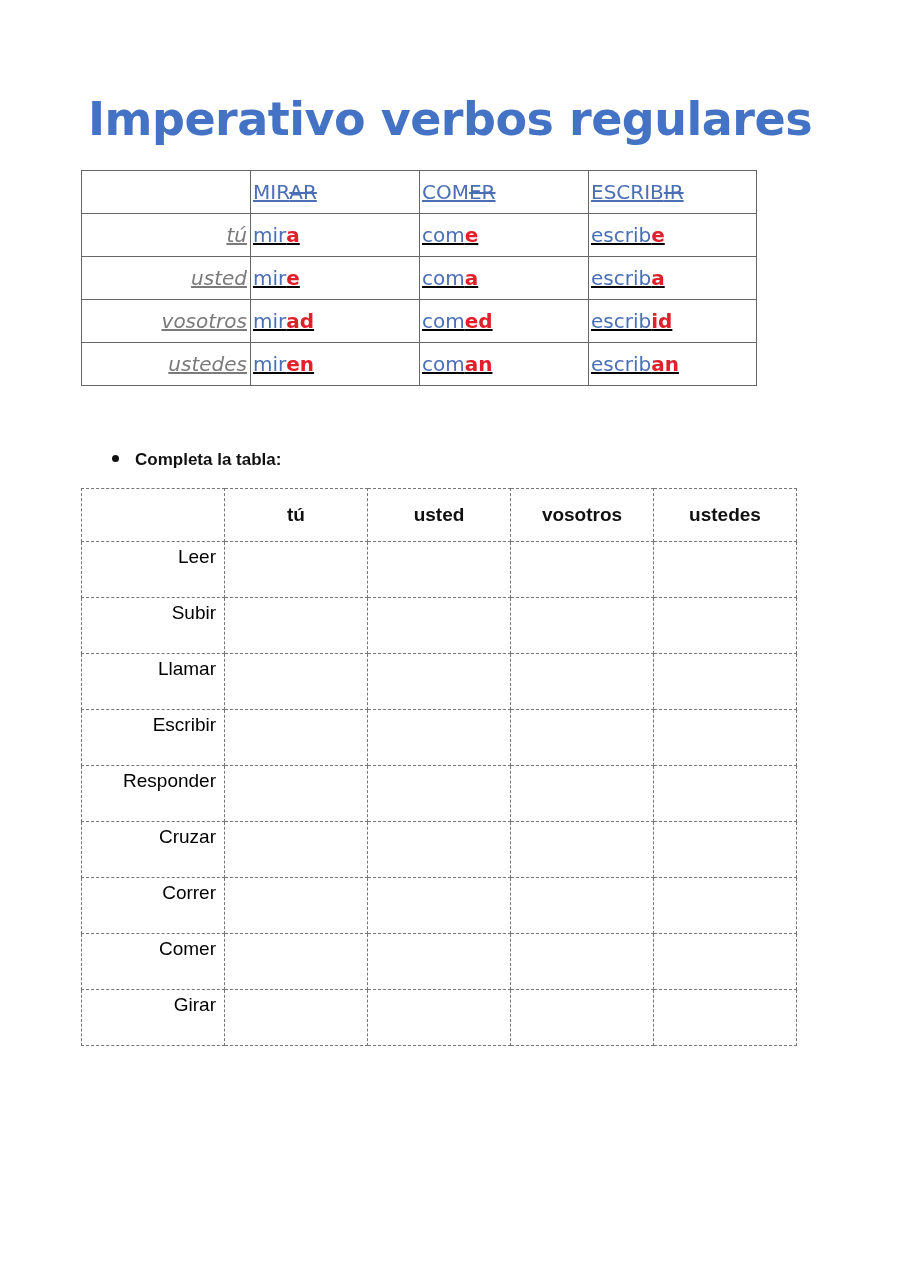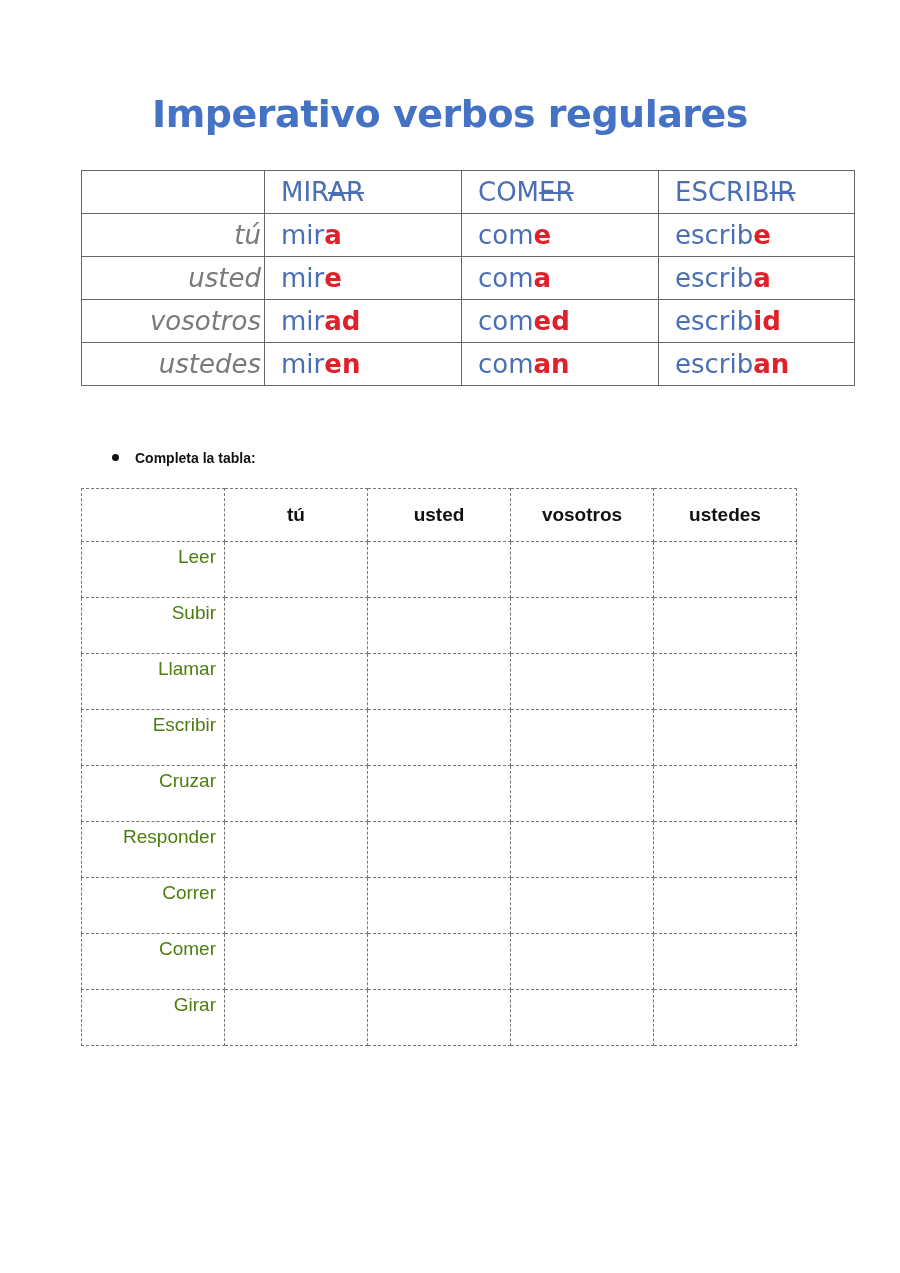--- a/index.html
+++ b/index.html
@@ -1,53 +1,53 @@
 <!DOCTYPE html>
 <html><head>
 <meta charset="utf-8">
 <style>
   html, body { margin: 0; padding: 0; background: #ffffff; }
   body { width: 900px; height: 1273px; position: relative; overflow: hidden; font-family: "DejaVu Sans", sans-serif; }
   .title {
     position: absolute; left: 0; top: 92px; width: 900px; text-align: center;
-    font-family: "DejaVu Sans", sans-serif; font-weight: bold; font-size: 38px;
+    font-family: "DejaVu Sans", sans-serif; font-weight: bold; font-size: 46px;
     color: #4472c4; letter-spacing: -0.5px;
   }
   table.conj {
     position: absolute; left: 81px; top: 170px; border-collapse: collapse;
     font-family: "DejaVu Sans", sans-serif;
   }
   table.conj td {
-    border: 1.5px solid #666; height: 42px; padding: 0 16px; font-size: 26px; vertical-align: middle;
+    border: 1.5px solid #666; height: 42px; padding: 0 2px; font-size: 20px; vertical-align: middle; text-decoration: underline;
   }
   table.conj td.pron { width: 163px; text-align: right; font-style: italic; color: #7a7a7a; padding-right: 3px; }
   table.conj td.c1 { width: 164px; }
   table.conj td.c2 { width: 164px; }
   table.conj td.c3 { width: 163px; }
   .stem { color: #4a6fb5; }
   .end { color: #e0202a; font-weight: bold; }
   .inf { color: #4a6fb5; font-size: 28px; }
   .strike { text-decoration: line-through; text-decoration-thickness: 2px; }
 
   .bullet {
     position: absolute; left: 112px; top: 450px; font-family: "Liberation Sans", sans-serif;
-    font-weight: bold; font-size: 14px; color: #111;
+    font-weight: bold; font-size: 17px; color: #111;
   }
   .bullet .dot { display: inline-block; width: 7px; height: 7px; border-radius: 50%; background: #111; margin-right: 16px; vertical-align: middle; position: relative; top: -2px; }
 
   table.ex {
     position: absolute; left: 81px; top: 488px; border-collapse: collapse;
     font-family: "Liberation Sans", sans-serif;
   }
   table.ex td, table.ex th {
     border: 1px dashed #777; width: 142px; padding: 0;
   }
   table.ex th { height: 52px; font-weight: bold; font-size: 19px; color: #111; text-align: center; vertical-align: middle; }
   table.ex td { height: 51px; }
-  table.ex td.verb { text-align: right; vertical-align: top; padding: 4px 8px 0 0; color: #4d7c0f; font-size: 19px; width: 134px; margin-top: 16px; }
+  table.ex td.verb { text-align: right; vertical-align: top; padding: 4px 8px 0 0; color: #000000; font-size: 19px; width: 134px; margin-top: 16px; }
 </style>
 </head>
 <body>
 
 <div class="title">Imperativo verbos regulares</div>
 
 <table class="conj">
   <tbody>
       <tr>
     <td class="pron"></td>
@@ -117,28 +117,28 @@
         <td></td>
       </tr>
   <tr>
         <td class="verb">Escribir</td>
         <td></td>
         <td></td>
         <td></td>
         <td></td>
       </tr>
   <tr>
-        <td class="verb">Cruzar</td>
+        <td class="verb">Responder</td>
         <td></td>
         <td></td>
         <td></td>
         <td></td>
       </tr>
   <tr>
-        <td class="verb">Responder</td>
+        <td class="verb">Cruzar</td>
         <td></td>
         <td></td>
         <td></td>
         <td></td>
       </tr>
   <tr>
         <td class="verb">Correr</td>
         <td></td>
         <td></td>
         <td></td>

